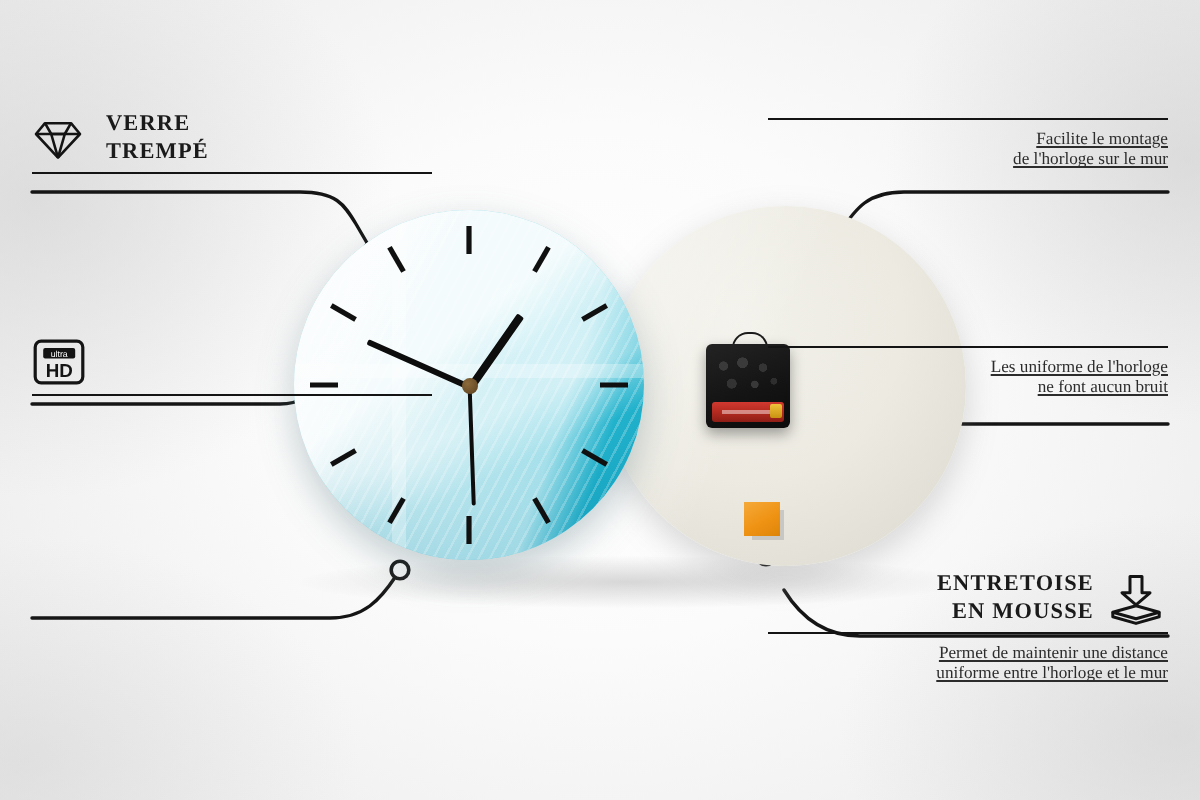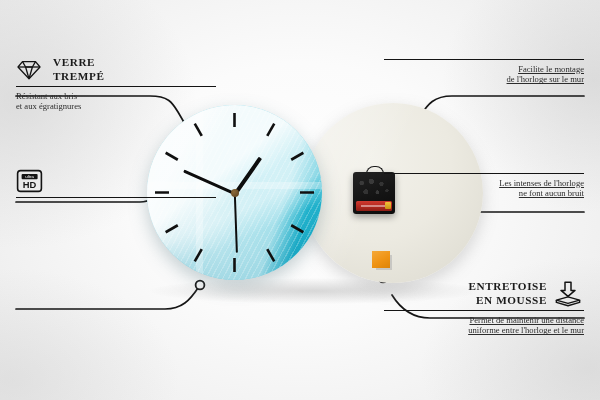--- a/index.html
+++ b/index.html
@@ -43,21 +43,21 @@
   .feature.right .sub{text-align:right;text-decoration:underline;}
   .ico{flex:0 0 auto;width:30px;height:26px;display:flex;align-items:center;justify-content:flex-start;}
   .ico svg{display:block;}
 
   
   #f-verre      {left:16px; top:56px;}
   #f-impression {left:16px; top:168px;}
   #f-bords      {left:16px; top:278px;}
   #f-poignee    {left:384px;top:56px;}
   #f-mecanisme  {left:384px;top:170px;}
-  #f-entretoise {left:384px;top:280px;}
+  #f-entretoise {left:384px;top:286px;}
 
   
   .prod{position:absolute;left:0;top:0;width:600px;height:400px;}
 
   .backclock{position:absolute;left:303px;top:103px;width:180px;height:180px;border-radius:50%;
     background:
       radial-gradient(circle at 38% 32%, #f2f1ea 0%, #eceae1 48%, #e2e0d6 78%, #d6d3c8 100%);
     box-shadow:0 6px 16px rgba(120,120,120,.28);}
   .backclock:after{content:"";position:absolute;inset:0;border-radius:50%;
     background:linear-gradient(115deg, rgba(255,255,255,.55) 0%, rgba(255,255,255,0) 45%);}
@@ -199,22 +199,20 @@
           <path d="M6.5 2.6 L9.6 8 L13 19.8"></path>
               <path d="M19.5 2.6 L16.4 8 L13 19.8"></path>
               <path d="M9.6 8 H16.4"></path>
         </g>
           </svg>
       </span>
       <span class="ttl">VERRE
 TREMPÉ</span>
     </div>
     <div class="rule"></div>
-    <div class="sub">Résistant aux bris
-et aux égratignures</div>
   </div>
 
   <div class="feature left" id="f-impression">
     <div class="head">
       <span class="ico">
         <svg width="27" height="24" viewBox="0 0 27 24">
           <rect x="1.6" y="1.6" width="23.8" height="20.8" rx="3" fill="none" stroke="#141414" stroke-width="1.6"></rect>
           <rect x="5.6" y="5.0" width="16" height="5.2" rx="1" fill="#141414"></rect>
           <text x="13.6" y="9.3" font-family="Liberation Sans, sans-serif" font-size="4.4" fill="#ffffff" text-anchor="middle">ultra</text>
           <text x="13.6" y="19.4" font-family="Liberation Sans, sans-serif" font-size="9.4" font-weight="bold" fill="#141414" text-anchor="middle">HD</text>
@@ -226,21 +224,21 @@
 
 
   <div class="feature right" id="f-poignee">
     <div class="rule"></div>
     <div class="sub">Facilite le montage
 de l'horloge sur le mur</div>
   </div>
 
   <div class="feature right" id="f-mecanisme">
     <div class="rule"></div>
-    <div class="sub">Les intenses de l'horloge
+    <div class="sub">Les uniforme de l'horloge
 ne font aucun bruit</div>
   </div>
 
   <div class="feature right" id="f-entretoise">
     <div class="head">
       <span class="ttl">ENTRETOISE
 EN MOUSSE</span>
       <span class="ico">
         <svg width="28" height="26" viewBox="0 0 28 26">
             <g fill="none" stroke="#141414" stroke-width="1.5" stroke-linejoin="round">

